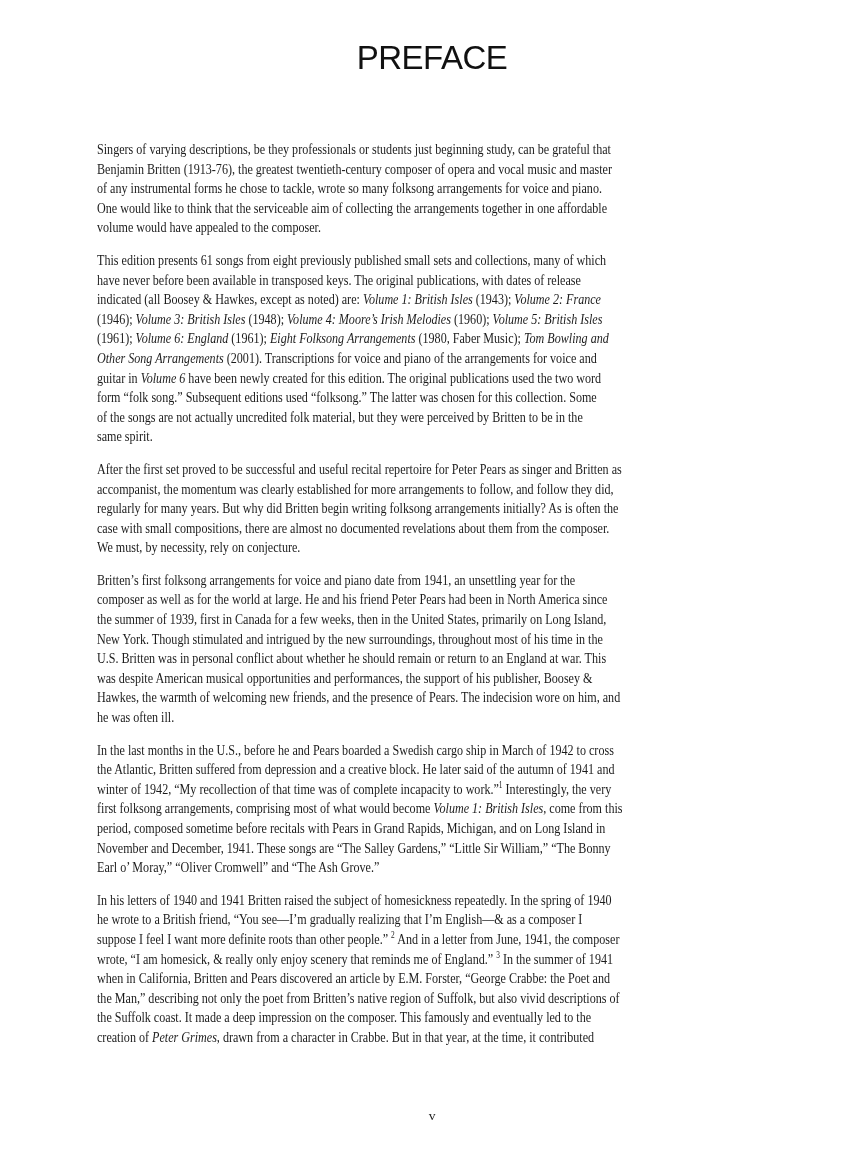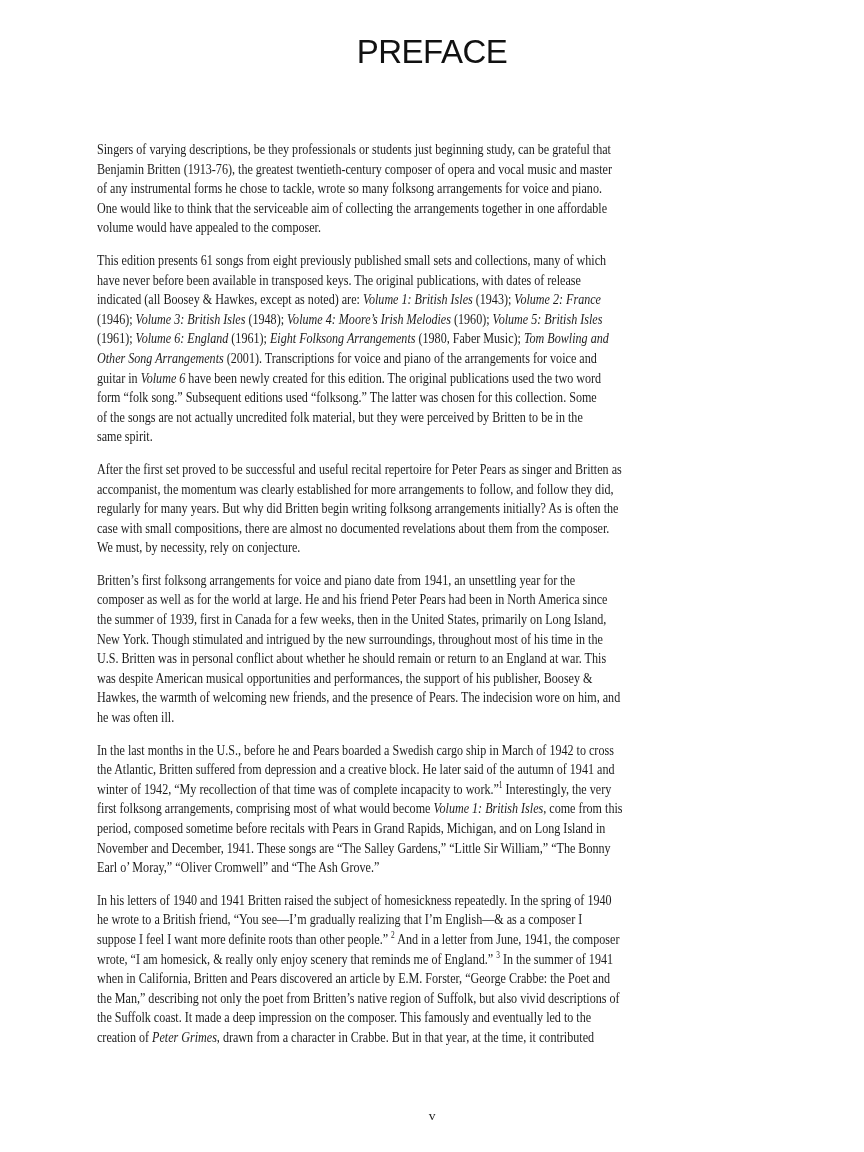--- a/index.html
+++ b/index.html
@@ -10,21 +10,21 @@
     color: #1b1b1b;
     position: relative;
     overflow: hidden;
   }
   .page {
     position: absolute; inset: 0;
     background: #ffffff;
   }
   .title {
     position: absolute;
-    top: 30px; left: 0; width: 864px;
+    top: 36px; left: 0; width: 864px;
     text-align: center;
     font-family: "Liberation Sans", sans-serif;
     font-size: 33px;
     font-weight: 400;
     letter-spacing: -0.5px;
     line-height: 44px;
     margin: 0;
     color: #111111;
   }
   .body-text {

